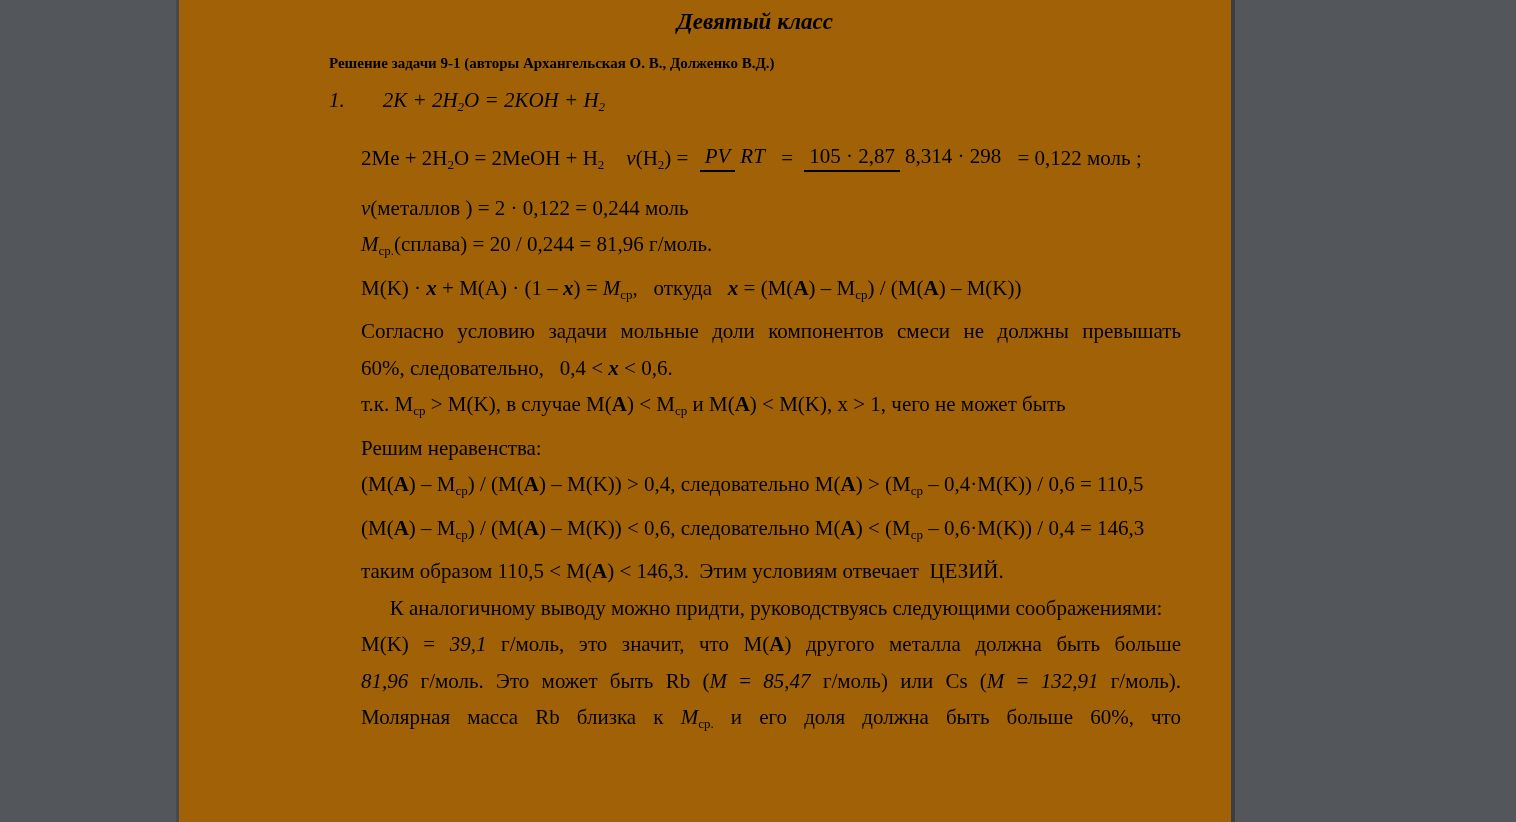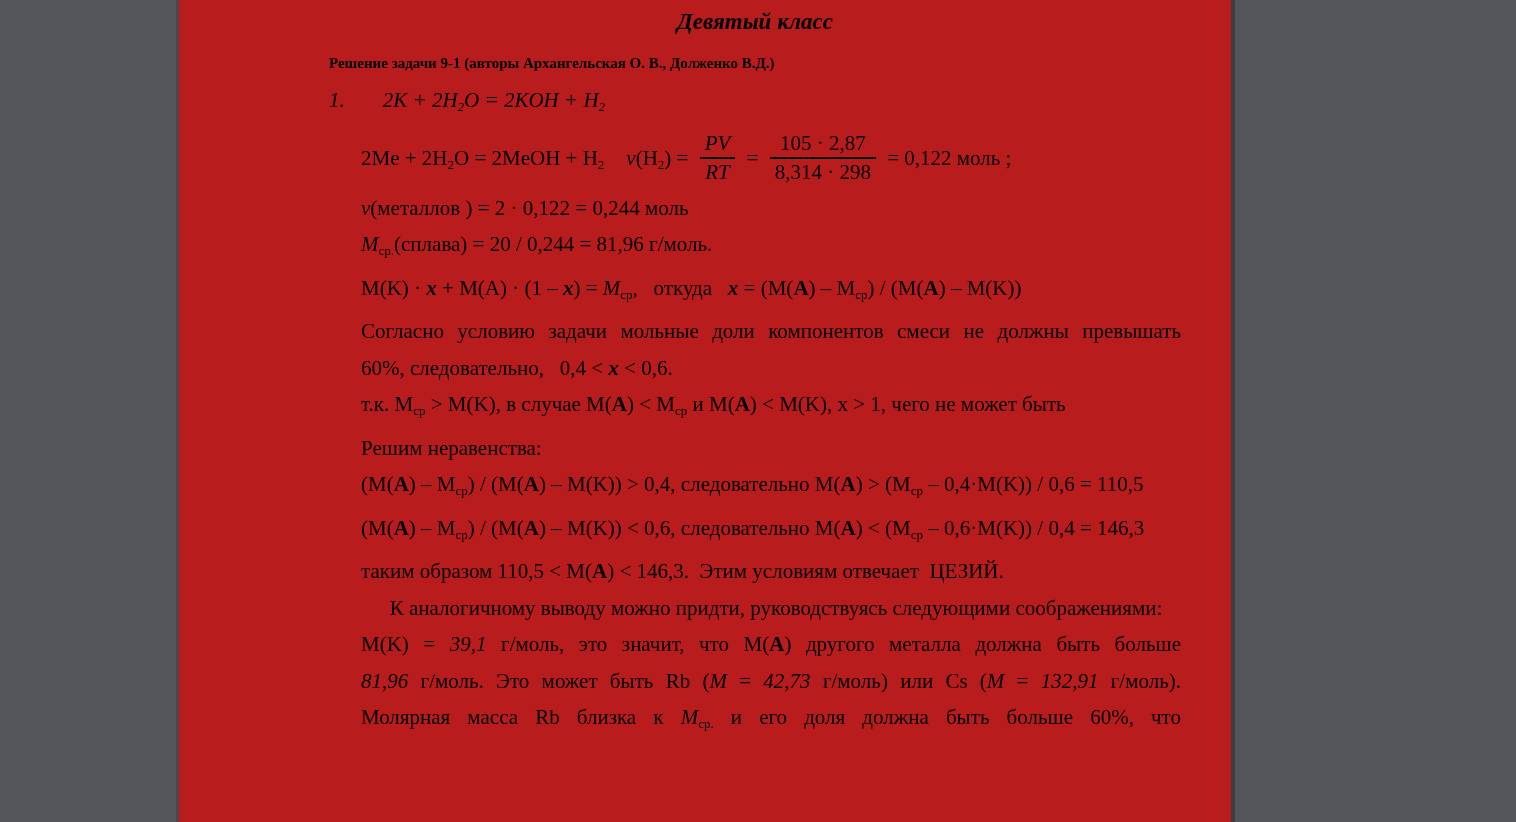--- a/index.html
+++ b/index.html
@@ -9,21 +9,21 @@
     background: #53565a;
     font-family: "Liberation Serif", serif;
     color: #000;
     overflow: hidden;
     position: relative;
   }
   .page {
     position: absolute;
     left: 176px; top: 0;
     width: 1059px; height: 822px;
-    background: #b91c1c;
+    background: #a16207;
     border-left: 3px solid #46494d;
     border-right: 4px solid #3b3e42;
   }
   .content { padding: 6px 50px 0 150px; }
   .title {
     font-size: 23px; font-weight: bold; font-style: italic;
     text-align: center; line-height: 32px;
   }
   .heading {
     font-size: 15px; font-weight: bold;
@@ -43,21 +43,21 @@
     text-align: justify;
     text-align-last: justify;
   }
   .tindent { text-indent: 10px; text-align: center; }
   .gap { display: inline-block; }
   .seg-b  { font-weight: bold; }
   .seg-i  { font-style: italic; }
   .seg-bi { font-weight: bold; font-style: italic; }
   .seg-sub { font-size: 13px; vertical-align: -4px; }
   .frac {
-    display: inline-flex; flex-direction: column; align-items: stretch;
+    display: inline-flex; align-items: stretch;
     text-align: center; vertical-align: middle;
     margin: 0 6px; line-height: 27px; position: relative; top: -2px;
   }
   .frac .num { border-bottom: 2px solid #000; padding: 0 5px; }
   .frac .den { padding: 0 5px; }
 </style>
 </head>
 <body>
 
 <div class="page">
@@ -78,17 +78,17 @@
     <div class="line indented"><span class="seg">M(K) · </span><span class="seg-bi">x</span><span class="seg"> + M(A) · (1 – </span><span class="seg-bi">x</span><span class="seg">) = </span><span class="seg-i">M</span><span class="seg-sub">ср</span><span class="seg">,&nbsp;&nbsp; откуда&nbsp;&nbsp; </span><span class="seg-bi">x</span><span class="seg"> = (M(</span><span class="seg-b">A</span><span class="seg">) – M</span><span class="seg-sub">ср</span><span class="seg">) / (M(</span><span class="seg-b">A</span><span class="seg">) – M(K))</span></div>
     <div class="line indented just"><span class="seg">Согласно условию задачи мольные доли компонентов смеси не должны превышать</span></div>
     <div class="line indented"><span class="seg">60%, следовательно,&nbsp;&nbsp; 0,4 &lt; </span><span class="seg-bi">x</span><span class="seg"> &lt; 0,6.</span></div>
     <div class="line indented"><span class="seg">т.к. M</span><span class="seg-sub">ср</span><span class="seg"> &gt; M(K), в случае M(</span><span class="seg-b">A</span><span class="seg">) &lt; M</span><span class="seg-sub">ср</span><span class="seg"> и M(</span><span class="seg-b">A</span><span class="seg">) &lt; M(K), x &gt; 1, чего не может быть</span></div>
     <div class="line indented"><span class="seg">Решим неравенства:</span></div>
     <div class="line indented"><span class="seg">(M(</span><span class="seg-b">A</span><span class="seg">) – M</span><span class="seg-sub">ср</span><span class="seg">) / (M(</span><span class="seg-b">A</span><span class="seg">) – M(K)) &gt; 0,4, следовательно M(</span><span class="seg-b">A</span><span class="seg">) &gt; (M</span><span class="seg-sub">ср</span><span class="seg"> – 0,4·M(K)) / 0,6 = 110,5</span></div>
     <div class="line indented"><span class="seg">(M(</span><span class="seg-b">A</span><span class="seg">) – M</span><span class="seg-sub">ср</span><span class="seg">) / (M(</span><span class="seg-b">A</span><span class="seg">) – M(K)) &lt; 0,6, следовательно M(</span><span class="seg-b">A</span><span class="seg">) &lt; (M</span><span class="seg-sub">ср</span><span class="seg"> – 0,6·M(K)) / 0,4 = 146,3</span></div>
     <div class="line indented"><span class="seg">таким образом 110,5 &lt; M(</span><span class="seg-b">A</span><span class="seg">) &lt; 146,3.&nbsp; Этим условиям отвечает&nbsp; ЦЕЗИЙ.</span></div>
     <div class="line indented tindent"><span class="seg">К аналогичному выводу можно придти, руководствуясь следующими соображениями:</span></div>
     <div class="line indented just"><span class="seg">M(K) = </span><span class="seg-i">39,1</span><span class="seg"> г/моль, это значит, что M(</span><span class="seg-b">A</span><span class="seg">) другого металла должна быть больше</span></div>
-    <div class="line indented just"><span class="seg-i">81,96</span><span class="seg"> г/моль. Это может быть Rb (</span><span class="seg-i">M</span><span class="seg"> = </span><span class="seg-i">42,73</span><span class="seg"> г/моль) или Cs (</span><span class="seg-i">M</span><span class="seg"> = </span><span class="seg-i">132,91</span><span class="seg"> г/моль).</span></div>
+    <div class="line indented just"><span class="seg-i">81,96</span><span class="seg"> г/моль. Это может быть Rb (</span><span class="seg-i">M</span><span class="seg"> = </span><span class="seg-i">85,47</span><span class="seg"> г/моль) или Cs (</span><span class="seg-i">M</span><span class="seg"> = </span><span class="seg-i">132,91</span><span class="seg"> г/моль).</span></div>
     <div class="line indented just"><span class="seg">Молярная масса Rb близка к </span><span class="seg-i">M</span><span class="seg-sub">ср.</span><span class="seg"> и его доля должна быть больше 60%, что</span></div>
 
   </div>
 </div>
 
 </body></html>

